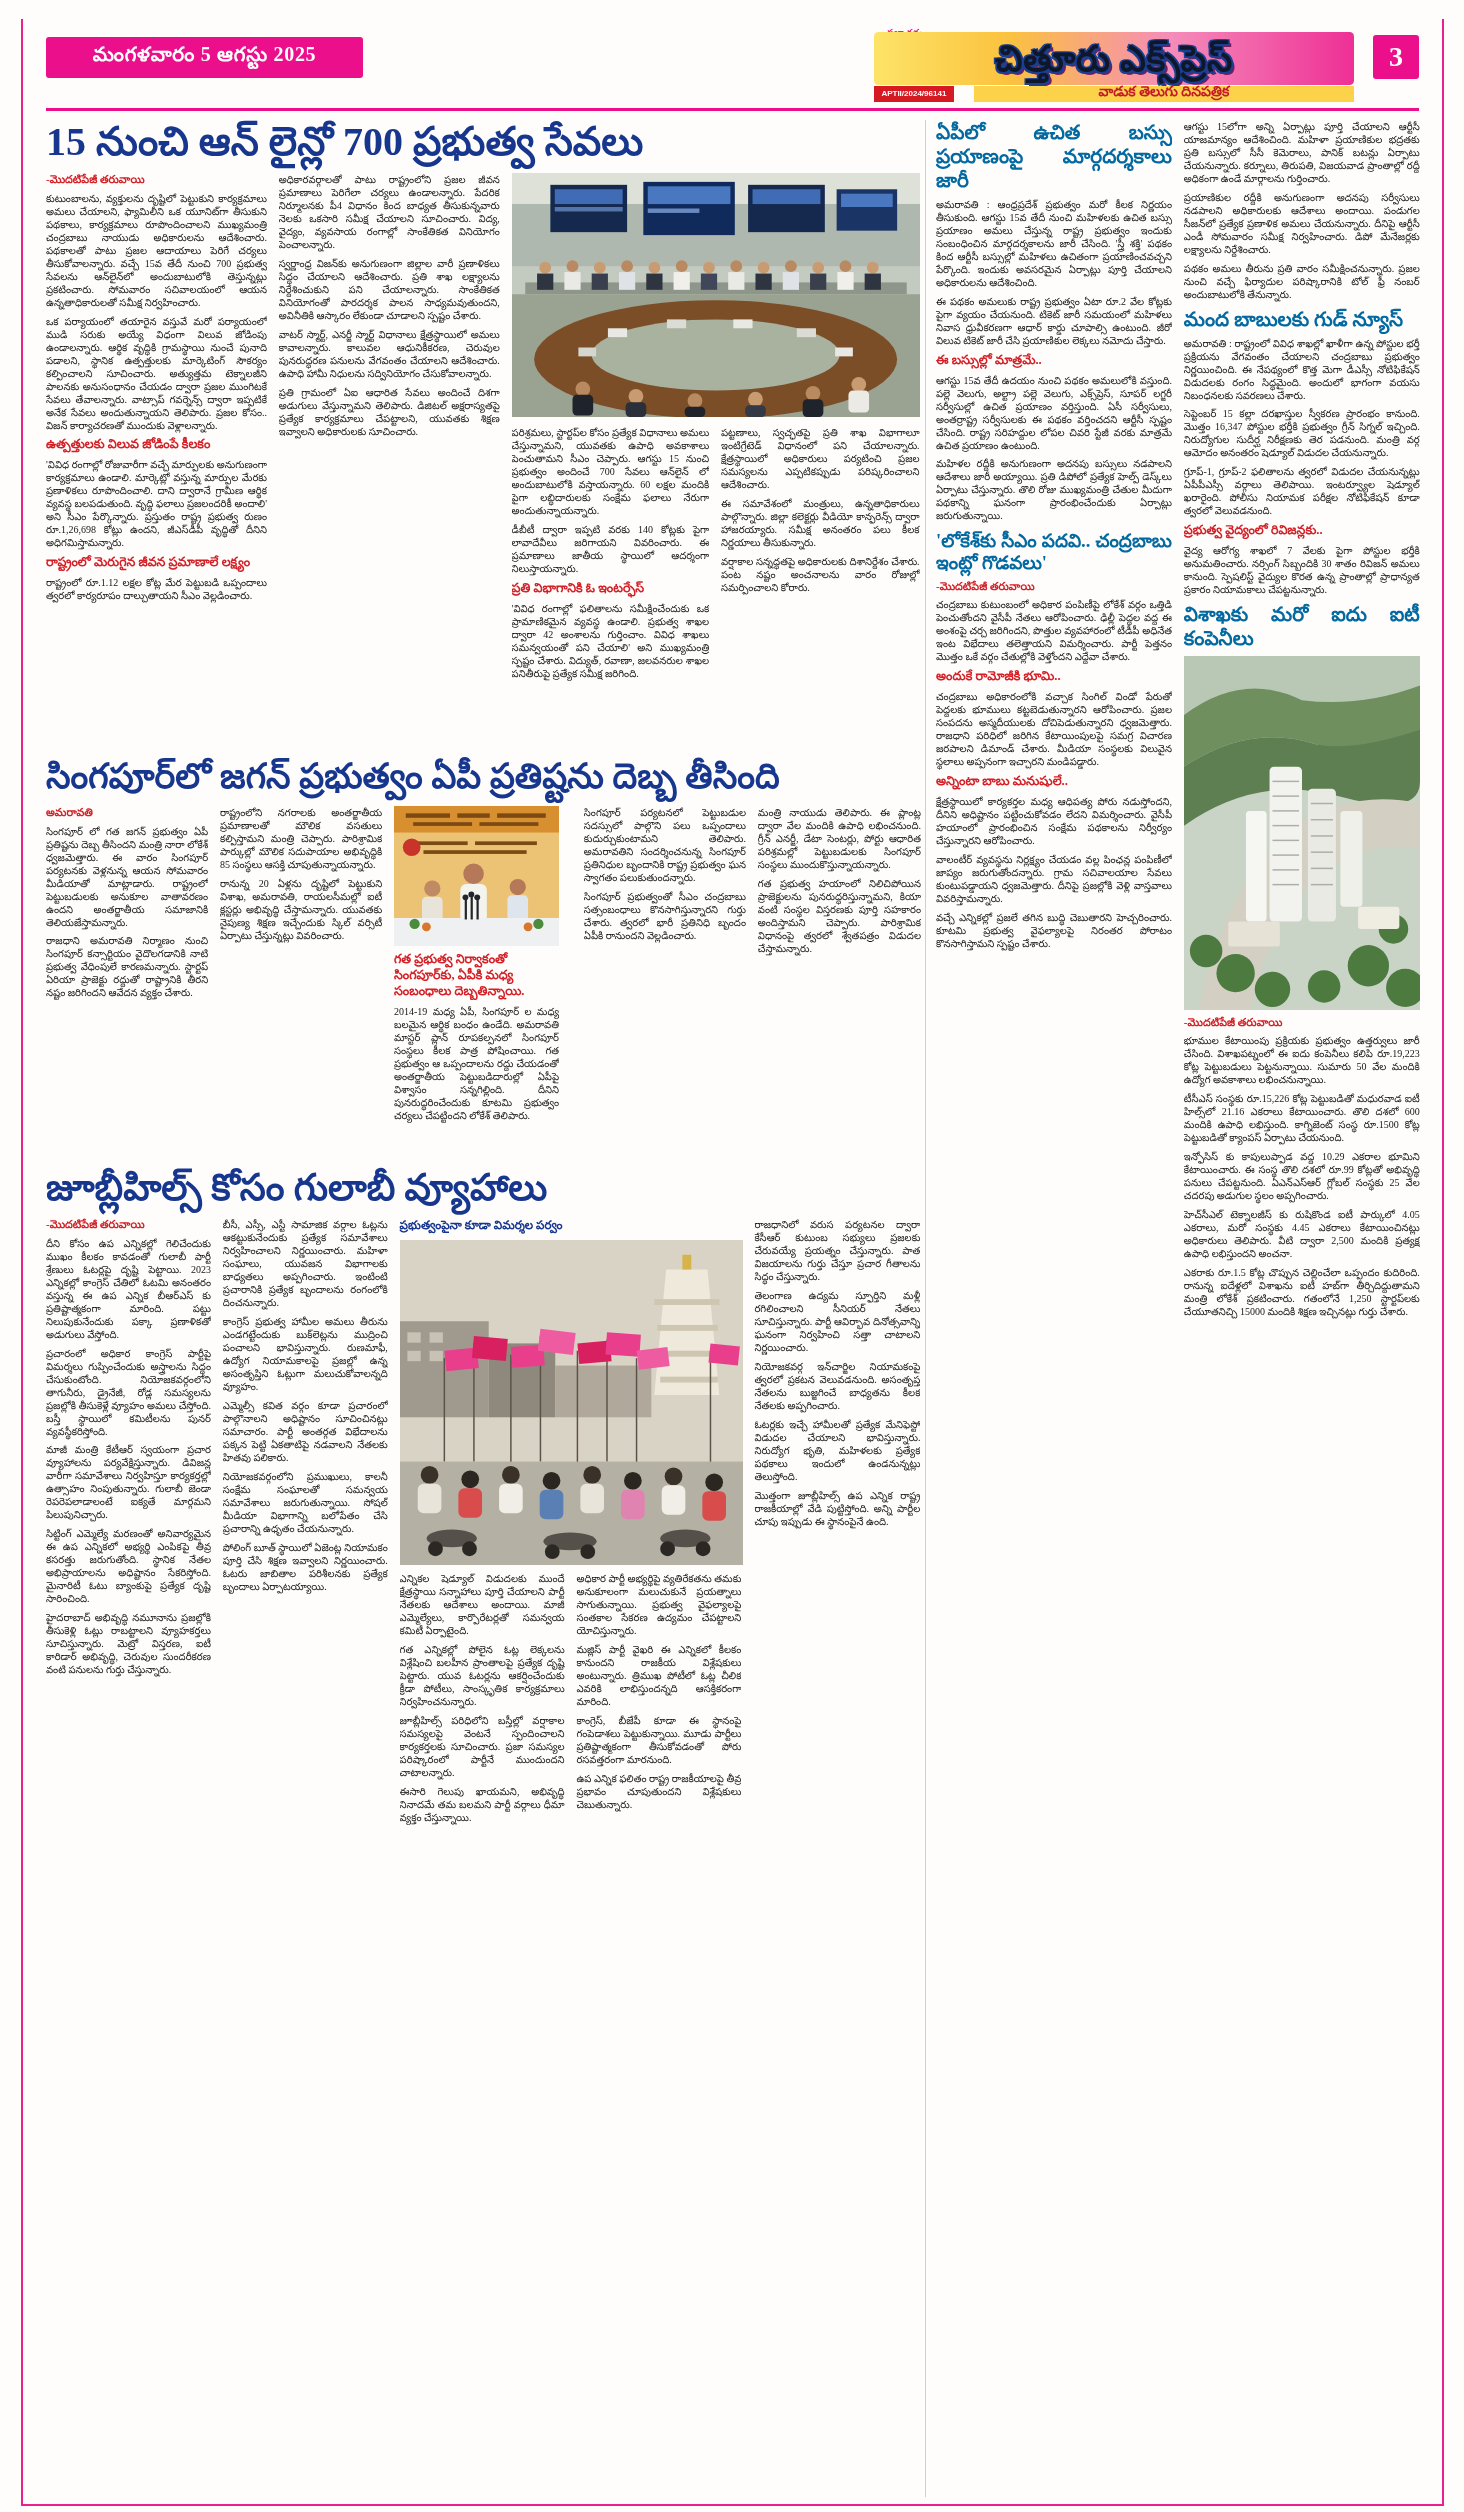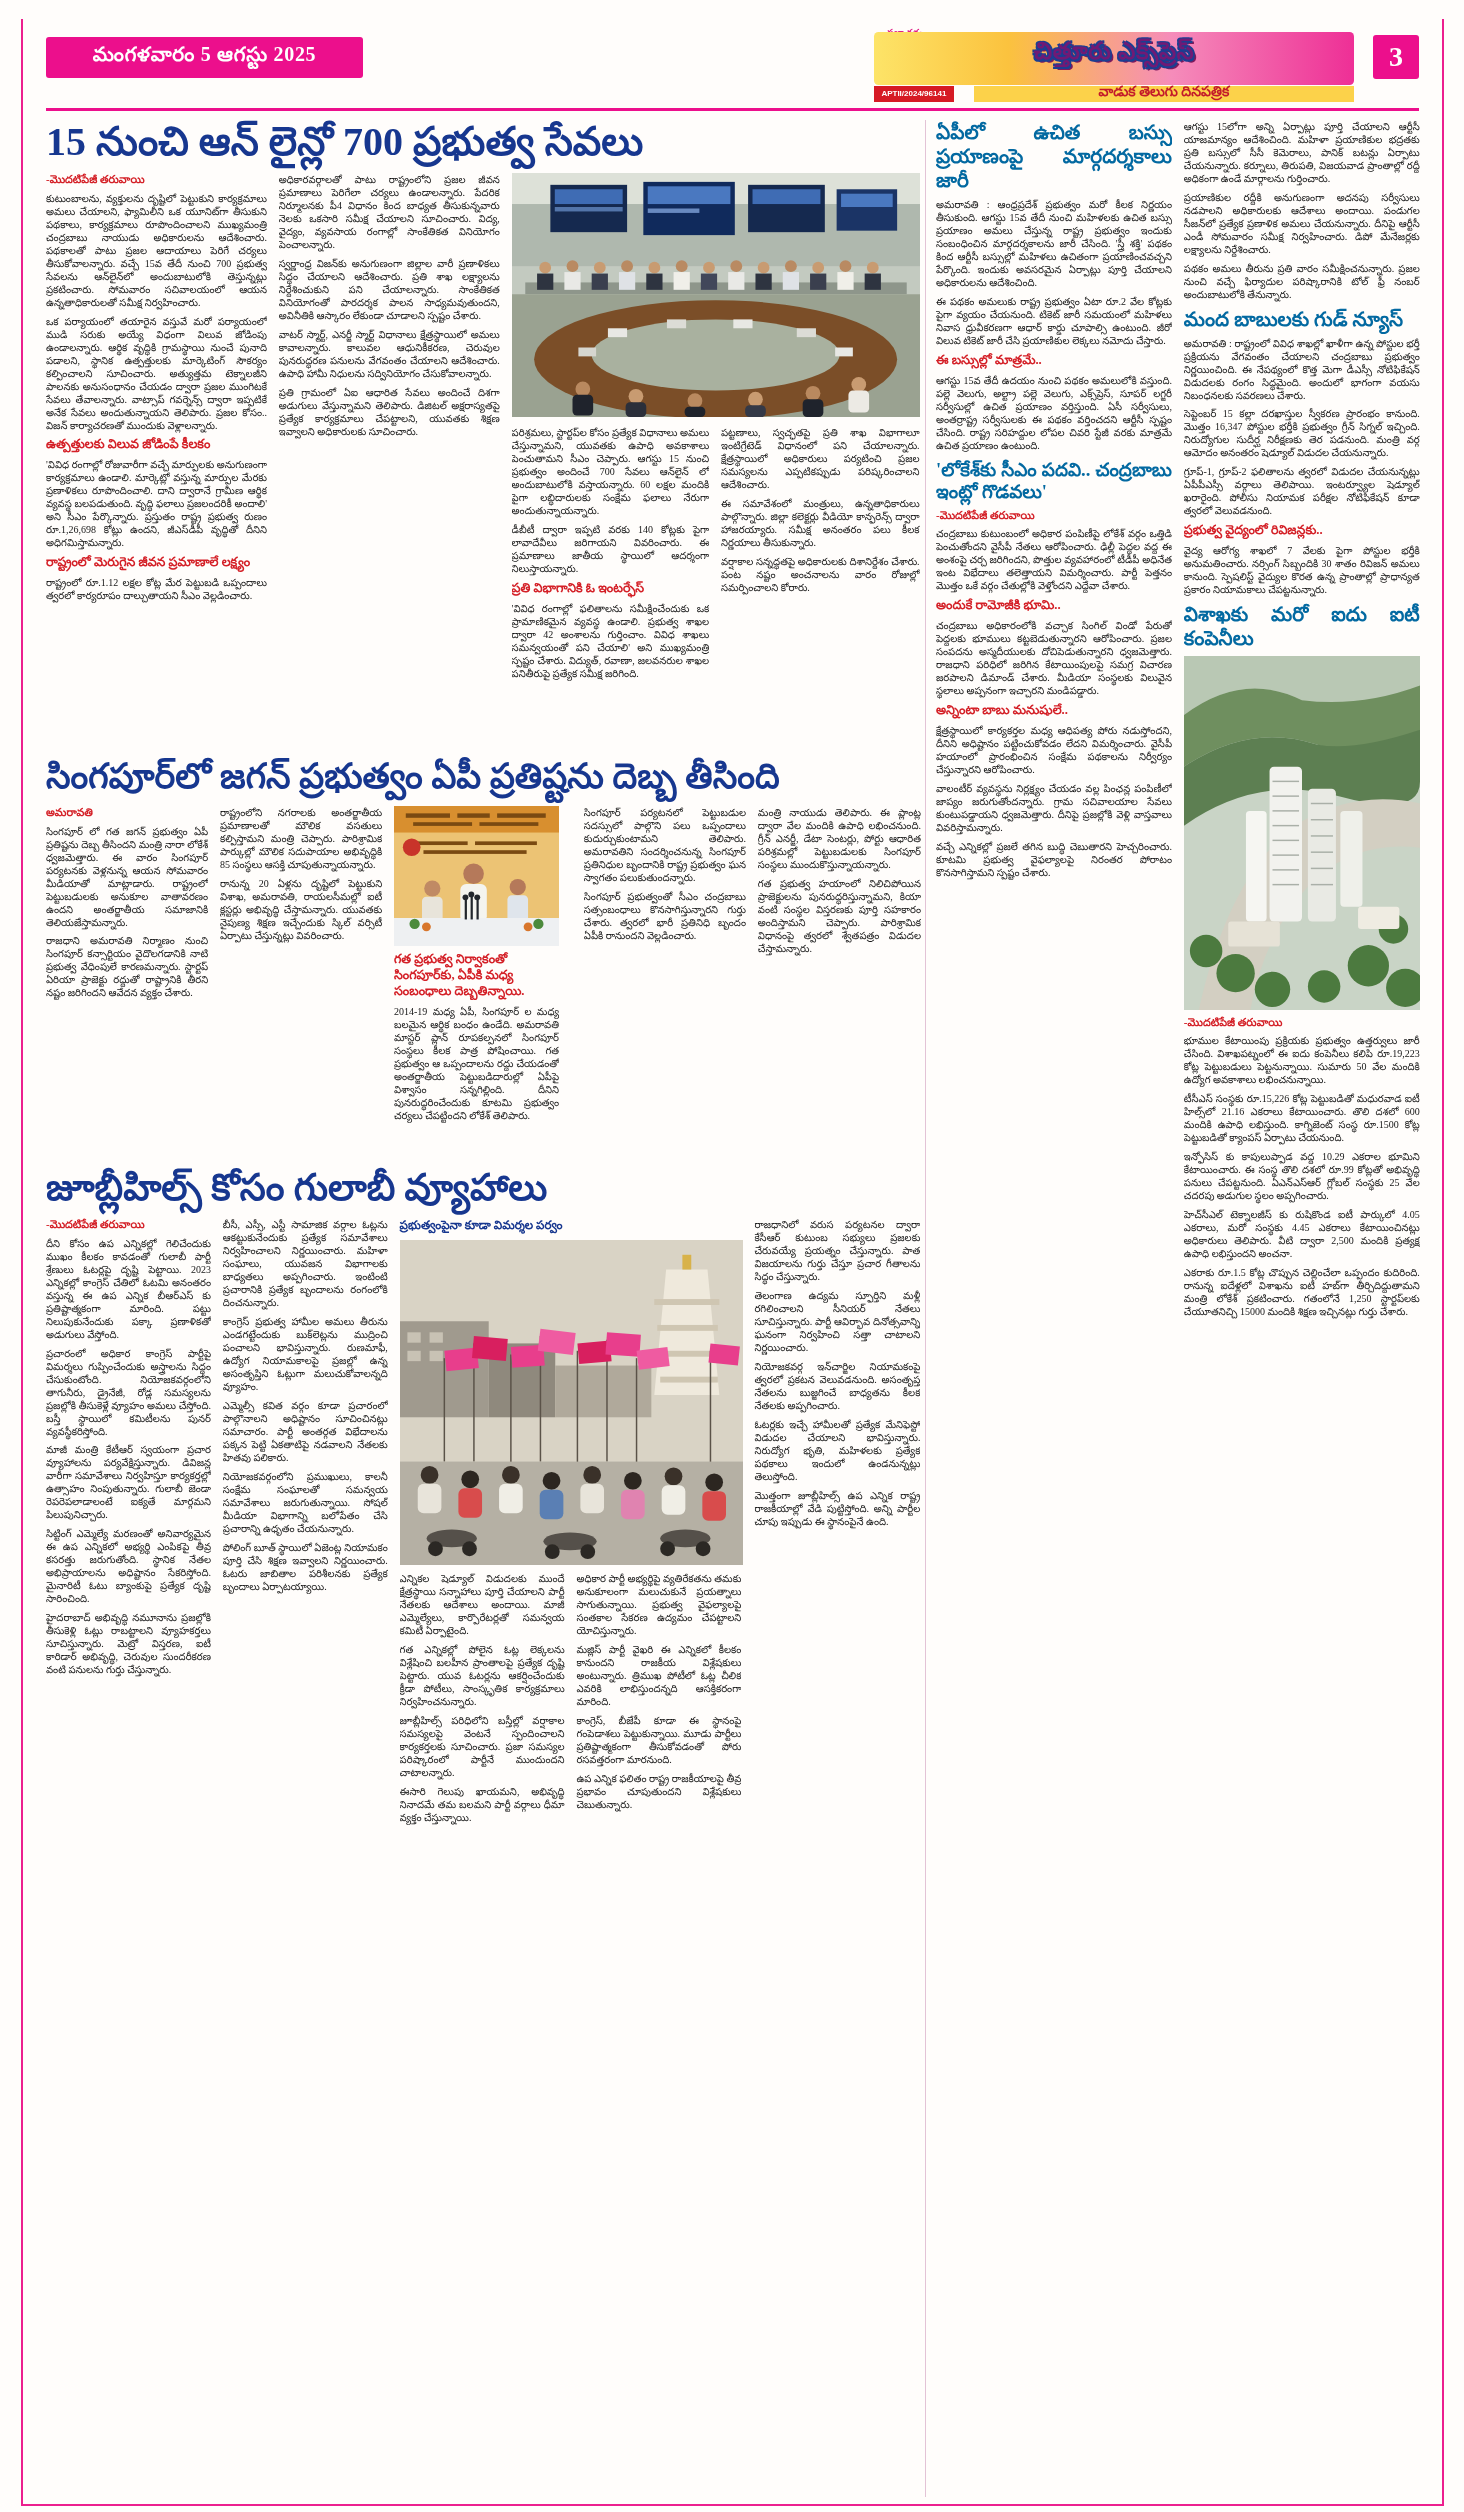--- a/index.html
+++ b/index.html
@@ -11,22 +11,22 @@
   .edge-bottom{position:absolute;left:20.7px;right:20.7px;bottom:5.9px;height:2.2px;background:#ec1f8e;}
   
   .hdr{position:absolute;left:46px;right:46px;top:26.6px;height:74px;}
   .date-pill{position:absolute;left:0;top:10.3px;width:317px;height:41px;background:#ec0f8c;
              border-radius:3px;color:#fff;font-weight:bold;font-size:20px;display:flex;
              align-items:center;justify-content:center;letter-spacing:0.7px;}
   .masthead{position:absolute;right:65px;top:0;width:480px;height:77px;}
   .mast-grad{position:absolute;left:0;right:0;top:5.9px;height:53px;border-radius:4.4px;
              background:linear-gradient(90deg,#fde468 0%,#fbc23e 28%,#f58cba 62%,#ee2f96 100%);}
   .mast-note{position:absolute;left:13.3px;top:0px;font-size:9.6px;color:#e02088;font-weight:bold;}
-  .mast-title{position:absolute;left:0;right:0;top:11.8px;text-align:center;font-size:24px;font-weight:bold;
-              color:#701a75;letter-spacing:0.7px;
+  .mast-title{position:absolute;left:0;right:0;top:11.8px;text-align:center;font-size:36px;font-weight:bold;
+              color:#0f172a;letter-spacing:0.7px;
               text-shadow:1.5px 1.5px 0 #1b3f92,-1.5px -1.5px 0 #1b3f92,1.5px -1.5px 0 #1b3f92,-1.5px 1.5px 0 #1b3f92,3px 3px 0 #7d1a5c;}
   .mast-strip{position:absolute;left:0;right:0;top:59px;height:16px;display:flex;}
   .mast-reg{background:#d61a24;color:#fff;font-size:8px;font-family:"Liberation Sans",sans-serif;
             display:flex;align-items:center;padding:0 7.4px;font-weight:bold;}
   .mast-tag{flex:1;background:#fcd24a;color:#c31a2b;font-size:14px;font-weight:bold;display:flex;
             align-items:center;justify-content:center;margin-left:20px;}
   .pageno{position:absolute;right:0;top:8.9px;width:46px;height:44px;background:#ec0f8c;color:#fff;
           font-size:28px;font-weight:bold;display:flex;align-items:center;justify-content:center;border-radius:3px;}
   .hdr-rule{position:absolute;left:46px;right:46px;top:108px;height:3px;background:#ec0f8c;}
   
@@ -361,20 +361,21 @@
     </section>
   </div>
 
   <div class="side cols">
     <div class="side-col" style="width:236px;height:2381px;">
       <div class="h-side">ఏపీలో ఉచిత బస్సు ప్రయాణంపై మార్గదర్శకాలు జారీ</div>
       <p>అమరావతి : ఆంధ్రప్రదేశ్ ప్రభుత్వం మరో కీలక నిర్ణయం తీసుకుంది. ఆగస్టు 15వ తేదీ నుంచి మహిళలకు ఉచిత బస్సు ప్రయాణం అమలు చేస్తున్న రాష్ట్ర ప్రభుత్వం ఇందుకు సంబంధించిన మార్గదర్శకాలను జారీ చేసింది. 'స్త్రీ శక్తి' పథకం కింద ఆర్టీసీ బస్సుల్లో మహిళలు ఉచితంగా ప్రయాణించవచ్చని పేర్కొంది. ఇందుకు అవసరమైన ఏర్పాట్లు పూర్తి చేయాలని అధికారులను ఆదేశించింది.</p>
       <p>ఈ పథకం అమలుకు రాష్ట్ర ప్రభుత్వం ఏటా రూ.2 వేల కోట్లకు పైగా వ్యయం చేయనుంది. టికెట్ జారీ సమయంలో మహిళలు నివాస ధ్రువీకరణగా ఆధార్ కార్డు చూపాల్సి ఉంటుంది. జీరో విలువ టికెట్ జారీ చేసి ప్రయాణికుల లెక్కలు నమోదు చేస్తారు.</p>
       <div class="red-sub">ఈ బస్సుల్లో మాత్రమే..</div>
       <p>ఆగస్టు 15వ తేదీ ఉదయం నుంచి పథకం అమలులోకి వస్తుంది. పల్లె వెలుగు, అల్ట్రా పల్లె వెలుగు, ఎక్స్‌ప్రెస్, సూపర్ లగ్జరీ సర్వీసుల్లో ఉచిత ప్రయాణం వర్తిస్తుంది. ఏసీ సర్వీసులు, అంతర్రాష్ట్ర సర్వీసులకు ఈ పథకం వర్తించదని ఆర్టీసీ స్పష్టం చేసింది. రాష్ట్ర సరిహద్దుల లోపల చివరి స్టేజీ వరకు మాత్రమే ఉచిత ప్రయాణం ఉంటుంది.</p>
+      <p>మహిళల రద్దీకి అనుగుణంగా అదనపు బస్సులు నడపాలని ఆదేశాలు జారీ అయ్యాయి. ప్రతి డిపోలో ప్రత్యేక హెల్ప్ డెస్క్‌లు ఏర్పాటు చేస్తున్నారు. తొలి రోజు ముఖ్యమంత్రి చేతుల మీదుగా పథకాన్ని ఘనంగా ప్రారంభించేందుకు ఏర్పాట్లు జరుగుతున్నాయి.</p>
       <div class="h-side" style="font-size:18.5px;margin-top:7.4px;">'లోకేశ్‌కు సీఎం పదవి.. చంద్రబాబు ఇంట్లో గొడవలు'</div>
       <div class="dateline">-మొదటిపేజీ తరువాయి</div>
       <p>చంద్రబాబు కుటుంబంలో అధికార పంపిణీపై లోకేశ్ వర్గం ఒత్తిడి పెంచుతోందని వైసీపీ నేతలు ఆరోపించారు. ఢిల్లీ పెద్దల వద్ద ఈ అంశంపై చర్చ జరిగిందని, పొత్తుల వ్యవహారంలో టీడీపీ అధినేత ఇంట విభేదాలు తలెత్తాయని విమర్శించారు. పార్టీ పెత్తనం మొత్తం ఒకే వర్గం చేతుల్లోకి వెళ్తోందని ఎద్దేవా చేశారు.</p>
       <div class="red-sub">అందుకే రామోజీకి భూమి..</div>
       <p>చంద్రబాబు అధికారంలోకి వచ్చాక సింగిల్ విండో పేరుతో పెద్దలకు భూములు కట్టబెడుతున్నారని ఆరోపించారు. ప్రజల సంపదను అస్మదీయులకు దోచిపెడుతున్నారని ధ్వజమెత్తారు. రాజధాని పరిధిలో జరిగిన కేటాయింపులపై సమగ్ర విచారణ జరపాలని డిమాండ్ చేశారు. మీడియా సంస్థలకు విలువైన స్థలాలు అప్పనంగా ఇచ్చారని మండిపడ్డారు.</p>
       <div class="red-sub">అన్నింటా బాబు మనుషులే..</div>
       <p>క్షేత్రస్థాయిలో కార్యకర్తల మధ్య ఆధిపత్య పోరు నడుస్తోందని, దీనిని అధిష్టానం పట్టించుకోవడం లేదని విమర్శించారు. వైసీపీ హయాంలో ప్రారంభించిన సంక్షేమ పథకాలను నిర్వీర్యం చేస్తున్నారని ఆరోపించారు.</p>
       <p>వాలంటీర్ వ్యవస్థను నిర్లక్ష్యం చేయడం వల్ల పింఛన్ల పంపిణీలో జాప్యం జరుగుతోందన్నారు. గ్రామ సచివాలయాల సేవలు కుంటుపడ్డాయని ధ్వజమెత్తారు. దీనిపై ప్రజల్లోకి వెళ్లి వాస్తవాలు వివరిస్తామన్నారు.</p>
       <p>వచ్చే ఎన్నికల్లో ప్రజలే తగిన బుద్ధి చెబుతారని హెచ్చరించారు. కూటమి ప్రభుత్వ వైఫల్యాలపై నిరంతర పోరాటం కొనసాగిస్తామని స్పష్టం చేశారు.</p>
     </div>

